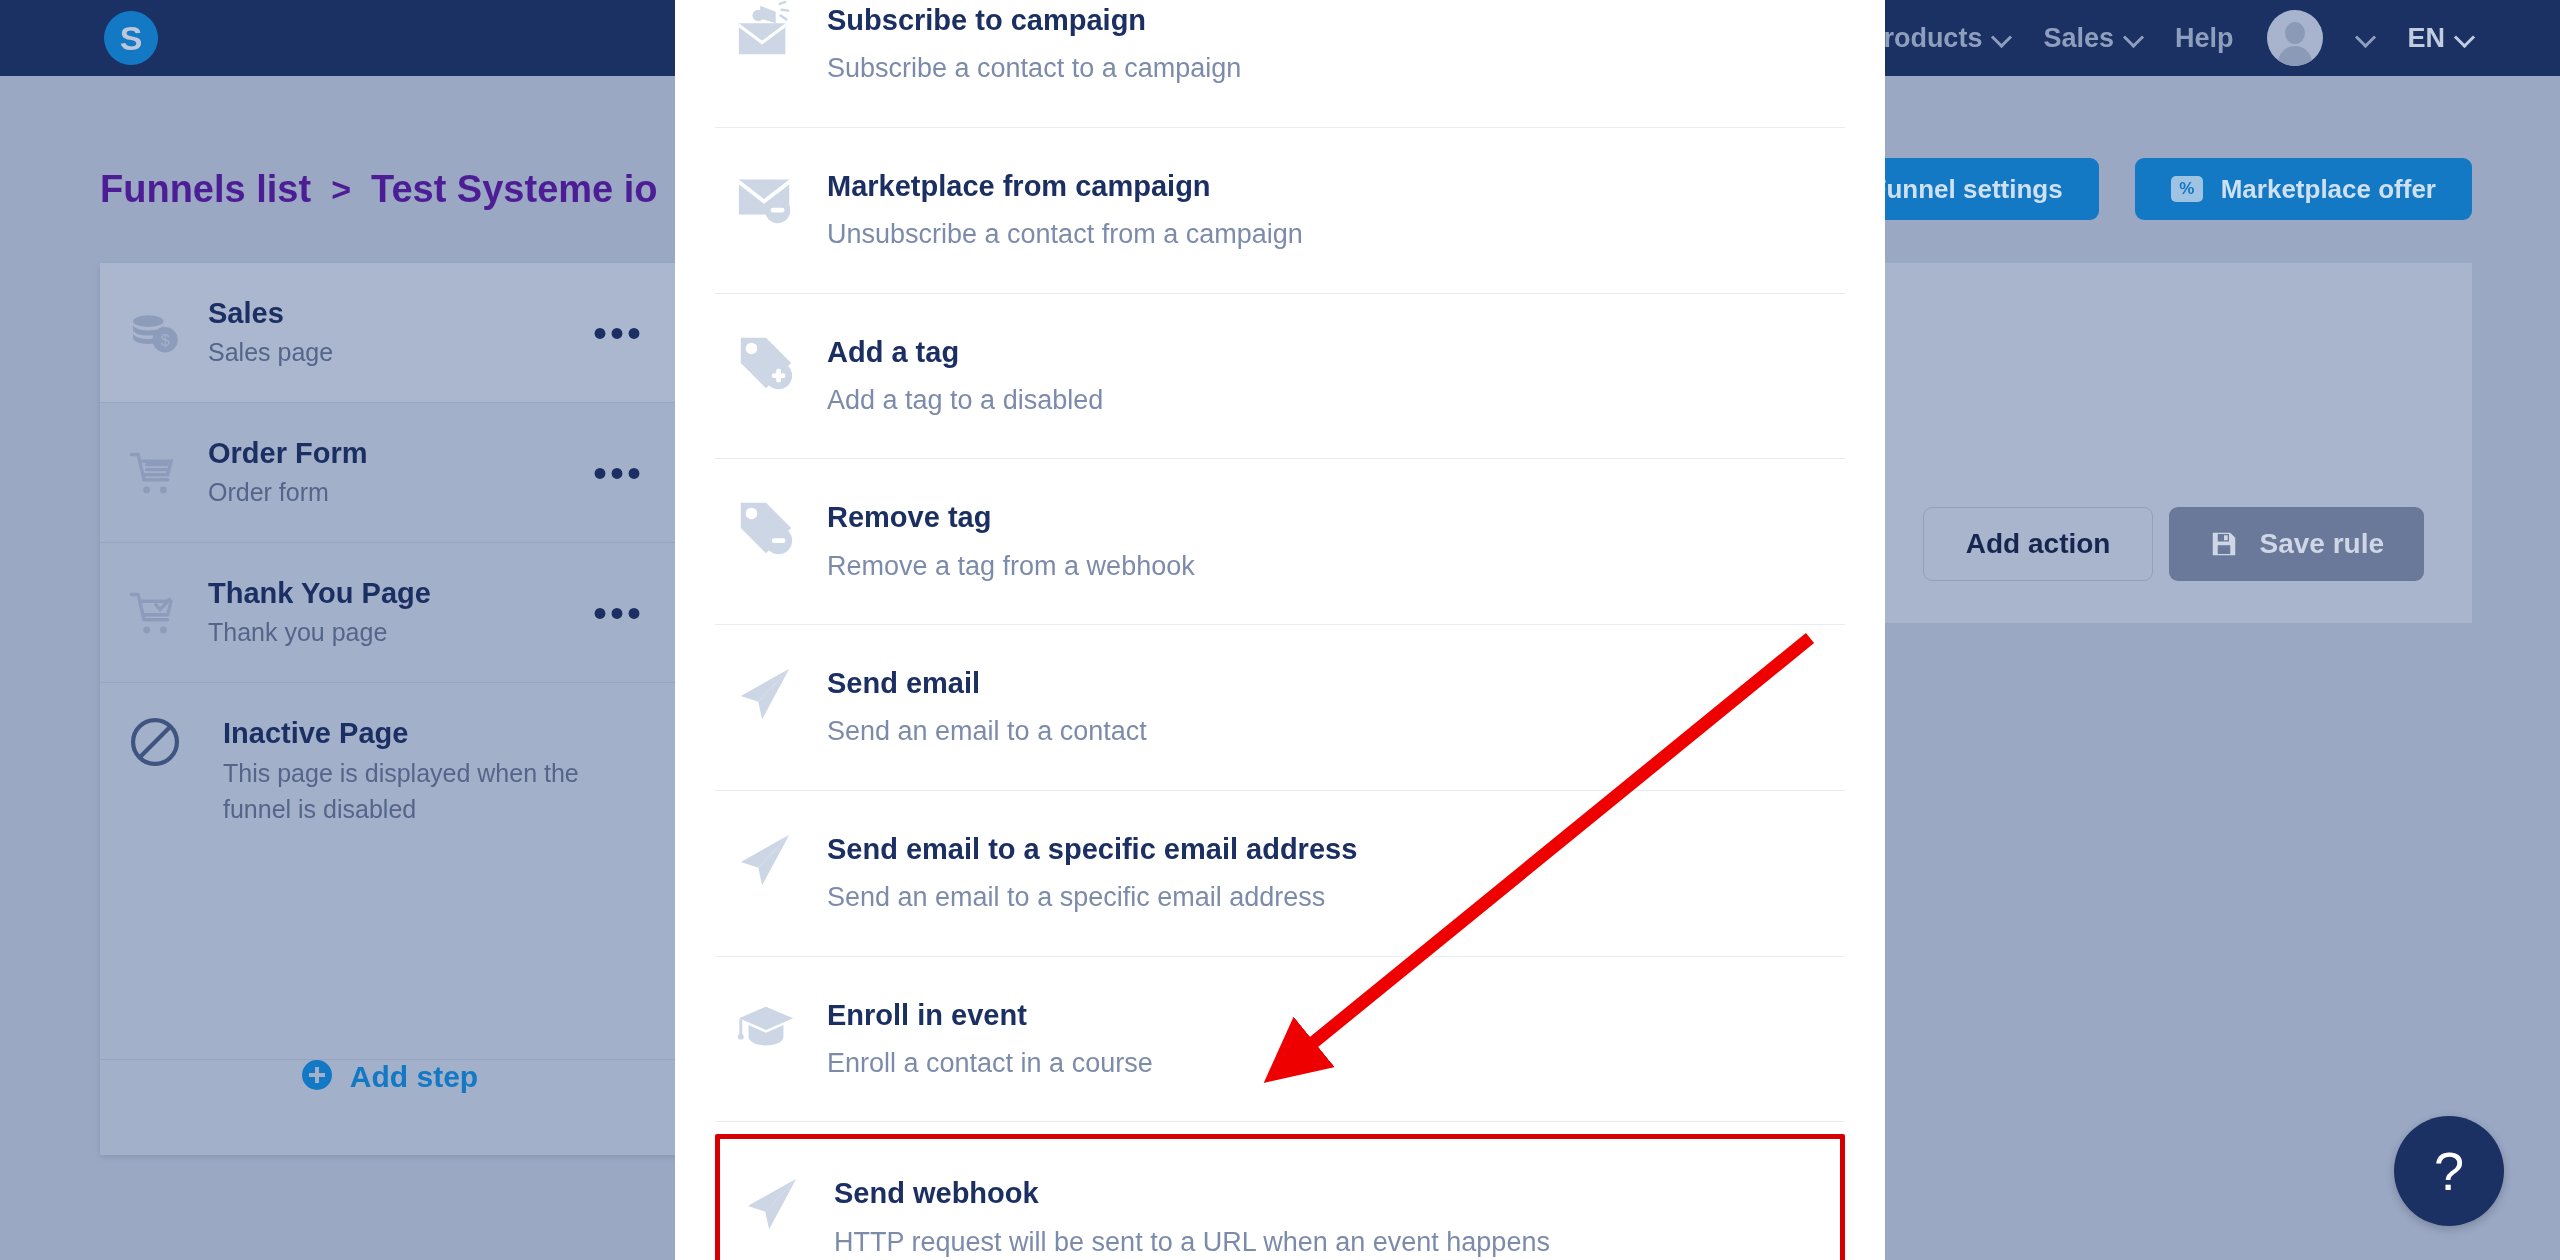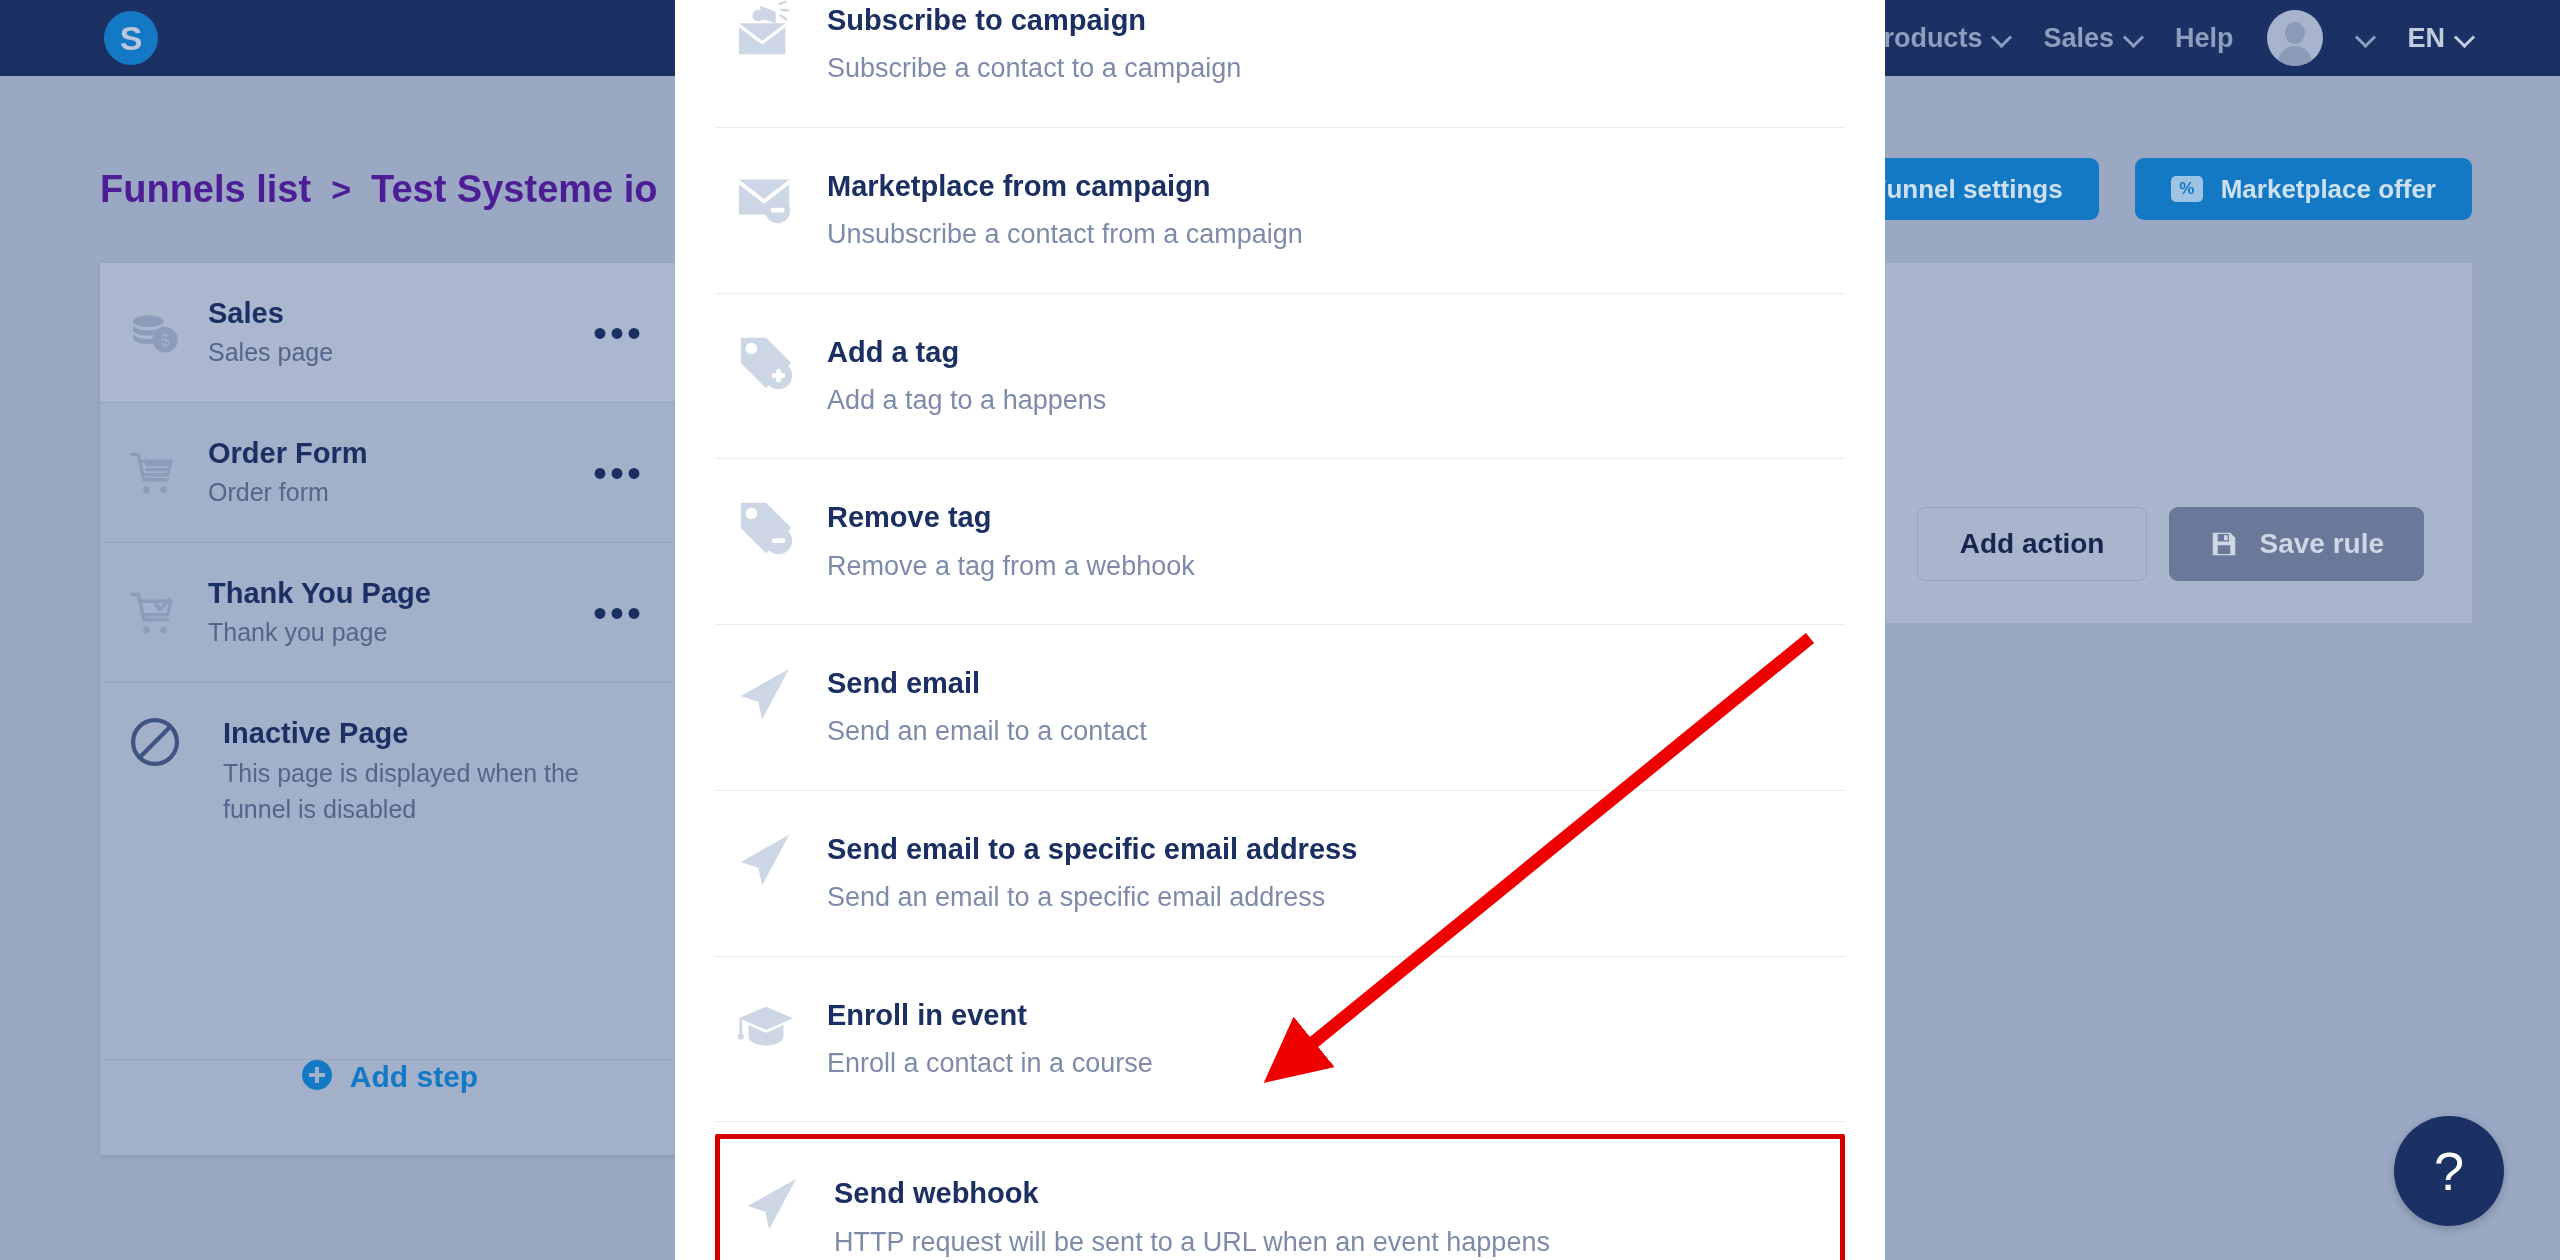--- a/index.html
+++ b/index.html
@@ -136,21 +136,21 @@
   }
   .tabrow .tab { display:flex; align-items:center; gap:16px; white-space: nowrap;}
   .tab-ico {
     width: 42px; height: 36px; border-radius: 7px; background:#93a1be;
     display:flex; align-items:center; justify-content:center;
     color:#3c4f79; font-size: 22px; font-weight: 700;
   }
   .tab-ico.round { border-radius: 50%; width: 38px; height: 38px; }
   .card-actions {
     position:absolute; right: 48px; bottom: 42px;
-    display:flex; gap: 22px; align-items:flex-start;
+    display:flex; gap: 16px; align-items:flex-start;
   }
   .btn-ghost {
     height: 74px; padding: 0 42px; border-radius: 9px;
     border: 1px solid #93a1be; background: transparent;
     color: #17254f; font-size: 28px; font-weight: 700;
     font-family: "Liberation Sans", sans-serif;
     display:flex; align-items:center;
   }
   .btn-save {
     height: 74px; padding: 0 40px; border-radius: 9px; border: none;
@@ -412,21 +412,21 @@
           <svg viewBox="0 0 64 64" fill="currentColor">
             <path d="M6 6h26l26 26-26 26L6 32z"></path>
             <circle cx="17" cy="17" r="6" fill="#ffffff"></circle>
             <circle cx="45" cy="45" r="14"></circle>
             <rect x="38" y="42.5" width="14" height="5" rx="2" fill="#ffffff"></rect>
             <rect x="42.5" y="38" width="5" height="14" rx="2" fill="#ffffff"></rect>
           </svg>
         </span>
         <span class="mitem-txt">
           <span class="mitem-title" style="display:block">Add a tag</span>
-          <span class="mitem-sub" style="display:block">Add a tag to a happens</span>
+          <span class="mitem-sub" style="display:block">Add a tag to a disabled</span>
         </span>
       </div>
 
       <div class="mitem">
         <span class="mitem-ico">
           <svg viewBox="0 0 64 64" fill="currentColor">
             <path d="M6 6h26l26 26-26 26L6 32z"></path>
             <circle cx="17" cy="17" r="6" fill="#ffffff"></circle>
             <circle cx="45" cy="45" r="14"></circle>
             <rect x="38" y="42.5" width="14" height="5" rx="2" fill="#ffffff"></rect>

